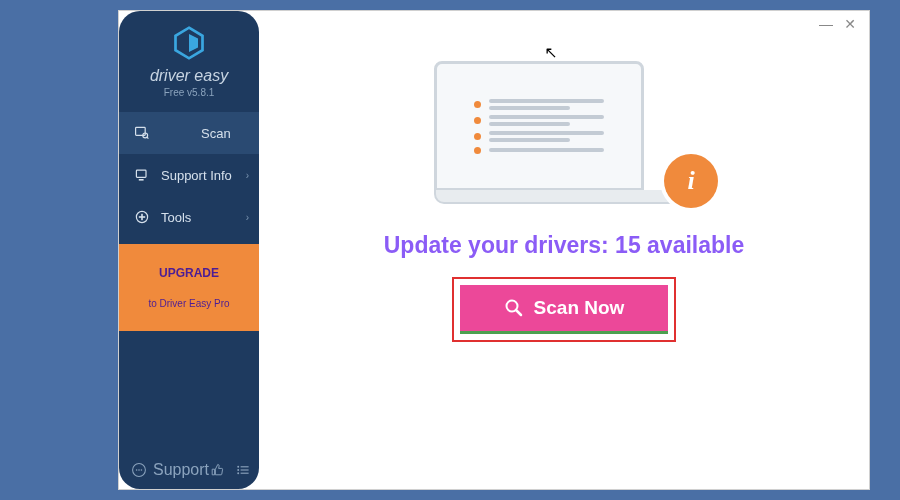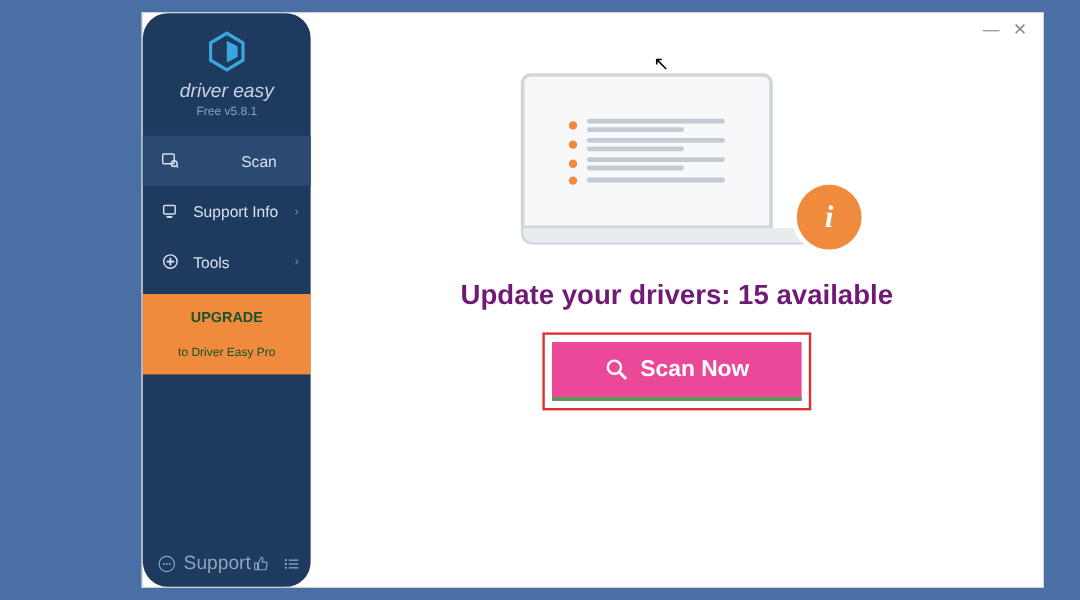--- a/index.html
+++ b/index.html
@@ -37,22 +37,22 @@
       padding: 12px 14px;
       font-size: 13px; color: #d5e0ec;
       cursor: pointer;
       position: relative;
     }
     .nav-item.active { background: #2a4a72; gap: 40px; }
     .nav-item .icon { width: 18px; height:18px; margin-right: 10px; display:flex; align-items:center; justify-content:center; }
     .nav-item .chev { position:absolute; right:10px; font-size:10px; color:#7a93b0;}
     .upgrade {
       background: #f08a3c;
-      color: #14532d; text-align: center;
-      padding: 12px 6px; margin: 6px 0 0;
+      color: #4c1d95; text-align: center;
+      padding: 22px 6px; margin: 6px 0 0;
       font-size: 12px; font-weight: bold;
       cursor: pointer;
     }
     .upgrade .sub { font-weight: normal; font-size: 10px; display:block; margin-top:18px;}
     .sidebar-footer {
       display:flex; align-items:center; justify-content:space-between;
       padding: 10px 12px; color:#8ba3bd; font-size:16px;
     }
     .sidebar-footer .left { display:flex; align-items:center; gap:6px; cursor:pointer;}
     .sidebar-footer .right { display:flex; gap:10px; align-items:center;}
@@ -74,21 +74,21 @@
     .bar { height:4px; background:#c3cbd4; border-radius:2px;}
     .bar.short{ width:70%;}
     .base { width:260px; height:14px; background:#e8ecef; border-radius:0 0 10px 10px; margin:-1px auto 0; border:2px solid #cfd6dd; border-top:none;}
     .info-badge {
       position:absolute; right:-24px; bottom:-4px;
       width:54px; height:54px; border-radius:50%; background:#f08a3c;
       display:flex; align-items:center; justify-content:center;
       color:#fff; font-family: Georgia, serif; font-size:26px; font-weight:bold; font-style:italic;
       box-shadow: 0 0 0 4px #fff;
     }
-    .heading { margin-top:28px; font-size:23px; font-weight:bold; color:#701a75; }
+    .heading { margin-top:28px; font-size:23px; font-weight:bold; color:#8b5cf6; }
     .subline { margin-top:6px; font-size:13px; color:#6b7d8d; }
     .scan-wrap { margin-top:18px; border:2px solid #e03030; padding:6px;}
     .scan-btn {
       background:#ec4899; color:#fff; border:none;
       padding: 12px 44px; font-size:19px; font-weight:bold;
       display:flex; align-items:center; gap:10px; cursor:pointer;
       border-bottom: 3px solid #4ca050;
     }
     .scan-btn .mag { width:20px; height:20px; }
     .cursor { position:absolute; margin-left:-26px; margin-top:-18px; font-size:16px; color:#000;}

